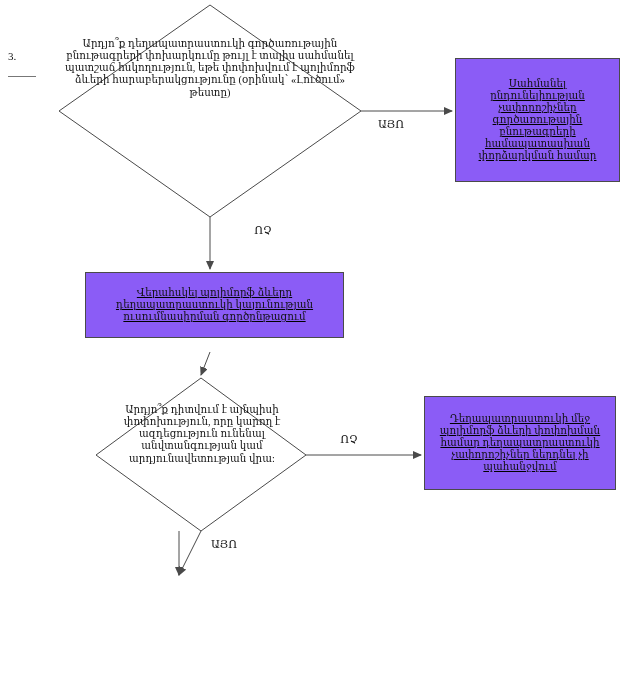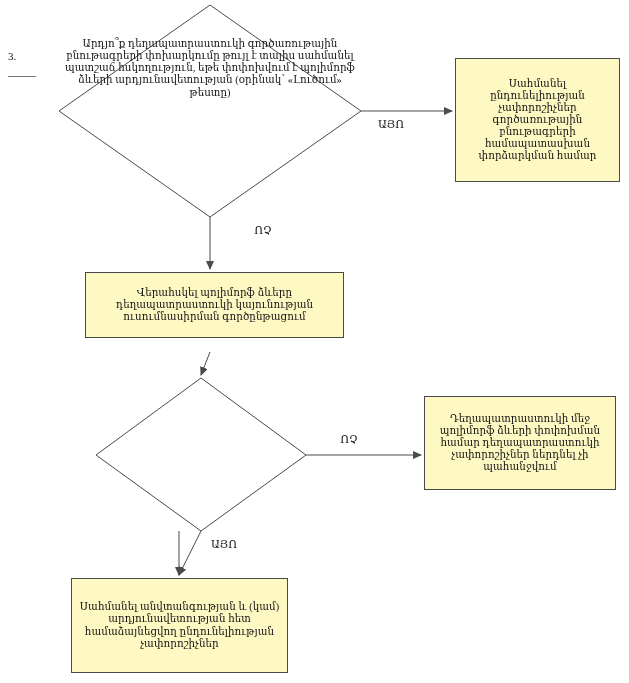--- a/index.html
+++ b/index.html
@@ -49,25 +49,26 @@
     color: #111;
   }
   .corner-rule {
     position: absolute;
     border-top: 1px solid #777;
   }
   
   .box {
     position: absolute;
     border: 1px solid #4a4a4a;
-    background: #fef9c3;
+    background: #8b5cf6;
     box-sizing: border-box;
     display: flex;
     align-items: center;
     justify-content: center;
+    text-decoration: underline;
   }
   .box .node-text {
     position: static;
     padding: 0 6px;
   }
 
   #decision-top-text { left: 62px; top: 38px; width: 296px; }
   #decision-mid-text { left: 104px; top: 404px; width: 196px; }
 
   #box-top-right   { left: 455px; top: 58px;  width: 165px; height: 124px; }
@@ -99,38 +100,36 @@
     <line x1="210" y1="217" x2="210" y2="269" stroke="#4a4a4a" stroke-width="1" marker-end="url(#arrowhead)"></line>
 
     <line x1="210" y1="352" x2="201" y2="375" stroke="#4a4a4a" stroke-width="1" marker-end="url(#arrowhead)"></line>
 
     <line x1="306" y1="455" x2="421" y2="455" stroke="#4a4a4a" stroke-width="1" marker-end="url(#arrowhead)"></line>
 
     <line x1="201" y1="531" x2="179" y2="575" stroke="#4a4a4a" stroke-width="1" marker-end="url(#arrowhead)"></line>
     <line x1="179" y1="531" x2="179" y2="575" stroke="#4a4a4a" stroke-width="1" marker-end="url(#arrowhead)"></line>
   </svg>
 
-  <div id="decision-top-text" class="node-text">Արդյո՞ք դեղապատրաստուկի գործառութային բնութագրերի փոխարկումը թույլ է տալիս սահմանել պատշաճ հսկողություն, եթե փոփոխվում է պոլիմորֆ ձևերի արդյունավետության (օրինակ՝ «Լուծում» թեստը)</div>
+  <div id="decision-top-text" class="node-text">Արդյո՞ք դեղապատրաստուկի գործառութային բնութագրերի փոխարկումը թույլ է տալիս սահմանել պատշաճ հսկողություն, եթե փոփոխվում է պոլիմորֆ ձևերի հարաբերակցությունը (օրինակ՝ «Լուծում» թեստը)</div>
 
+  <div id="decision-mid-text" class="node-text">Արդյո՞ք դիտվում է այնպիսի փոփոխություն, որը կարող է ազդեցություն ունենալ անվտանգության կամ արդյունավետության վրա:</div>
 
   <div id="box-top-right" class="box">
     <div class="node-text">Սահմանել ընդունելիության չափորոշիչներ գործառութային բնութագրերի համապատասխան փորձարկման համար</div>
   </div>
 
   <div id="box-verify" class="box">
     <div class="node-text">Վերահսկել պոլիմորֆ ձևերը դեղապատրաստուկի կայունության ուսումնասիրման գործընթացում</div>
   </div>
 
   <div id="box-mid-right" class="box">
     <div class="node-text">Դեղապատրաստուկի մեջ պոլիմորֆ ձևերի փոփոխման համար դեղապատրաստուկի չափորոշիչներ ներդնել չի պահանջվում</div>
   </div>
 
-  <div id="box-bottom" class="box">
-    <div class="node-text">Սահմանել անվտանգության և (կամ) արդյունավետության հետ համաձայնեցվող ընդունելիության չափորոշիչներ</div>
-  </div>
 
   <div class="edge-label" style="left:371px; top:118px; width:40px;">ԱՅՈ</div>
 
   <div class="edge-label" style="left:246px; top:224px; width:34px;">ՈՉ</div>
 
   <div class="edge-label" style="left:332px; top:433px; width:34px;">ՈՉ</div>
 
   <div class="edge-label" style="left:204px; top:538px; width:40px;">ԱՅՈ</div>
 
 </div>

